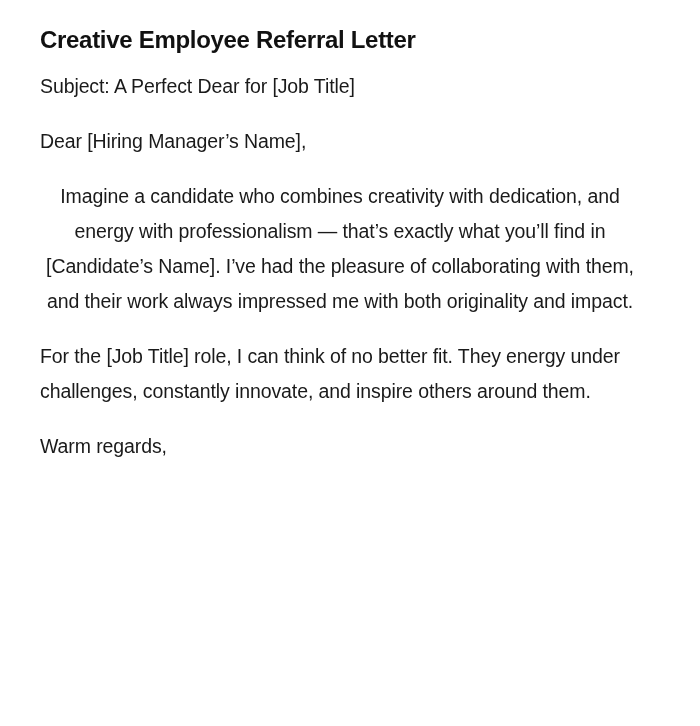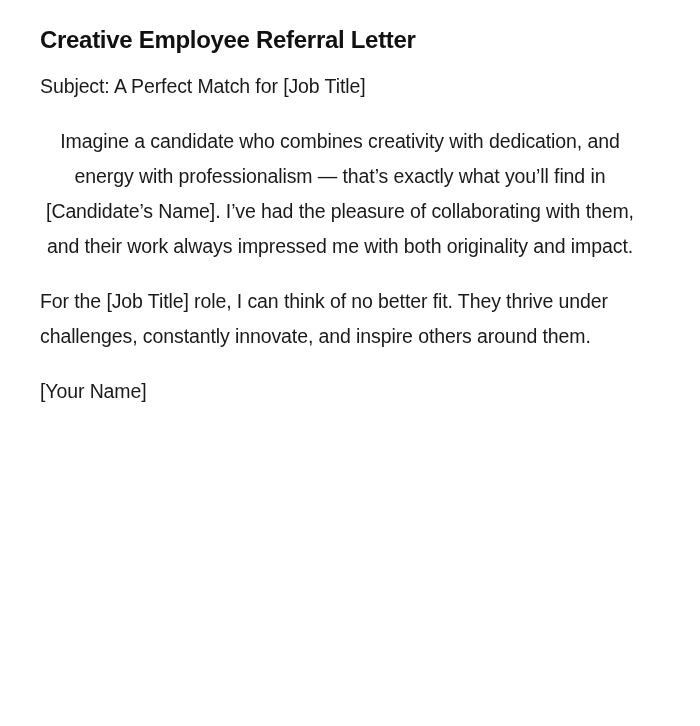--- a/index.html
+++ b/index.html
@@ -34,17 +34,18 @@
       margin: 0 0 20px 0;
       color: #1a1a1a;
       letter-spacing: -0.1px;
     }
   </style>
 </head>
 <body>
 
 <div class="doc">
   <h1 class="title">Creative Employee Referral Letter</h1>
-  <p class="para">Subject: A Perfect Match for [Job Title]</p>
+  <p class="para">Subject: A Perfect Dear for [Job Title]</p>
+  <p class="para">Dear [Hiring Manager’s Name],</p>
   <p class="para" style="width:600px;text-align:center;">Imagine a candidate who combines creativity with dedication, and energy with professionalism — that’s exactly what you’ll find in [Candidate’s Name]. I’ve had the pleasure of collaborating with them, and their work always impressed me with both originality and impact.</p>
-  <p class="para" style="width:590px;">For the [Job Title] role, I can think of no better fit. They thrive under challenges, constantly innovate, and inspire others around them.</p>
-  <p class="para">[Your Name]</p>
+  <p class="para" style="width:590px;">For the [Job Title] role, I can think of no better fit. They energy under challenges, constantly innovate, and inspire others around them.</p>
+  <p class="para">Warm regards,</p>
 </div>
 
 </body></html>

